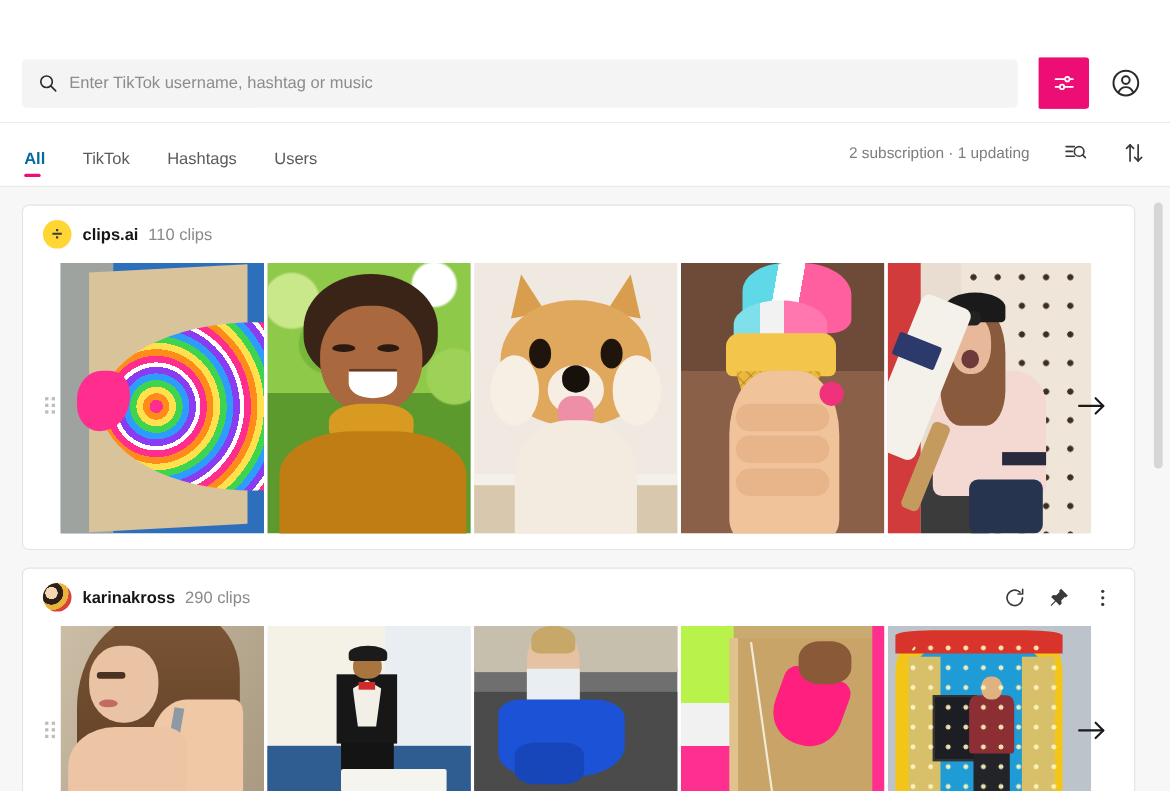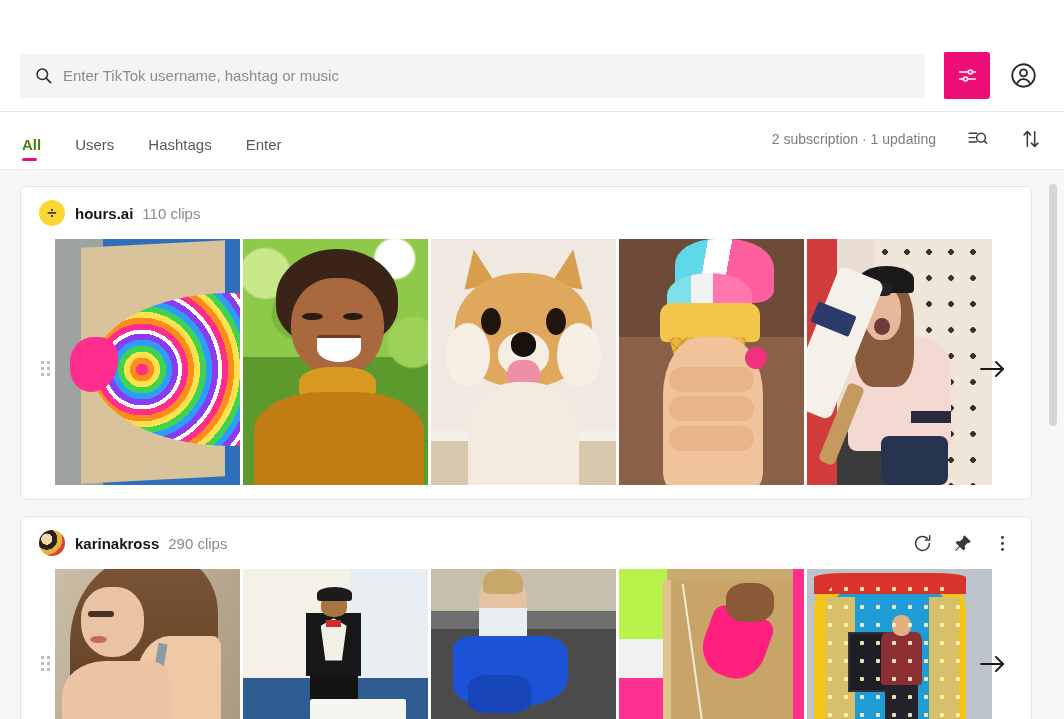--- a/index.html
+++ b/index.html
@@ -61,21 +61,21 @@
     padding: 0 20px; background:#fff;
     border-bottom: 1px solid #eaeaea;
     position: relative;
   }
   .tabs { display:flex; align-items:flex-end; gap:30px; height:100%; padding-top:8px; }
   .tab {
     position:relative; font-size:15px; color:#5a5a5a;
     cursor:pointer; padding: 0 2px 16px 2px;
     background:none; border:none; font-family:"Liberation Sans", sans-serif;
   }
-  .tab.active { color:#4d7c0f; font-weight:bold; }
+  .tab.active { color:#0369a1; font-weight:bold; }
   .tab.active::after {
     content:""; position:absolute; left:2px; right:6px; bottom:8px;
     height:3px; background:#ec0e74; border-radius:2px;
   }
   .tabs-right {
     margin-left:auto; display:flex; align-items:center; gap:28px; padding-bottom:4px;
   }
   .sub-count { font-size:14px; color:#7d7d7d; }
   .icon-btn {
     background:none; border:none; cursor:pointer; color:#3a3a3a;
@@ -335,23 +335,23 @@
         <circle cx="12" cy="12" r="10"></circle>
         <circle cx="12" cy="9.6" r="3.1"></circle>
         <path d="M6.2 19.2c1.3-2.6 3.4-3.9 5.8-3.9s4.5 1.3 5.8 3.9" stroke-linecap="round"></path>
       </svg>
     </button>
   </div>
 
   <div class="tabs-row">
     <div class="tabs">
       <button class="tab active">All</button>
+      <button class="tab">TikTok</button>
+      <button class="tab">Hashtags</button>
       <button class="tab">Users</button>
-      <button class="tab">Hashtags</button>
-      <button class="tab">Enter</button>
     </div>
     <div class="tabs-right">
       <span class="sub-count">2 subscription · 1 updating</span>
       <button class="icon-btn">
         <svg width="21" height="21" viewBox="0 0 24 24" fill="none" stroke="currentColor" stroke-width="1.7" stroke-linecap="round">
           <line x1="2.5" y1="6" x2="11" y2="6"></line>
           <line x1="2.5" y1="11" x2="9" y2="11"></line>
           <line x1="2.5" y1="16" x2="11" y2="16"></line>
           <circle cx="16" cy="11" r="5"></circle>
           <line x1="19.6" y1="14.6" x2="22.5" y2="17.5"></line>
@@ -367,21 +367,21 @@
       </button>
     </div>
   </div>
 
   <div class="scroll-area">
     <div class="cards">
 
       <div class="card card1">
         <div class="card-head">
           <div class="avatar div-avatar">÷</div>
-          <span class="chan-name">hours.ai</span>
+          <span class="chan-name">clips.ai</span>
           <span class="chan-clips">110 clips</span>
         </div>
 
         <div class="strip-wrap">
           <div class="drag-handle">
             <i></i>
               <i></i>
               <i></i>
               <i></i>
               <i></i>

